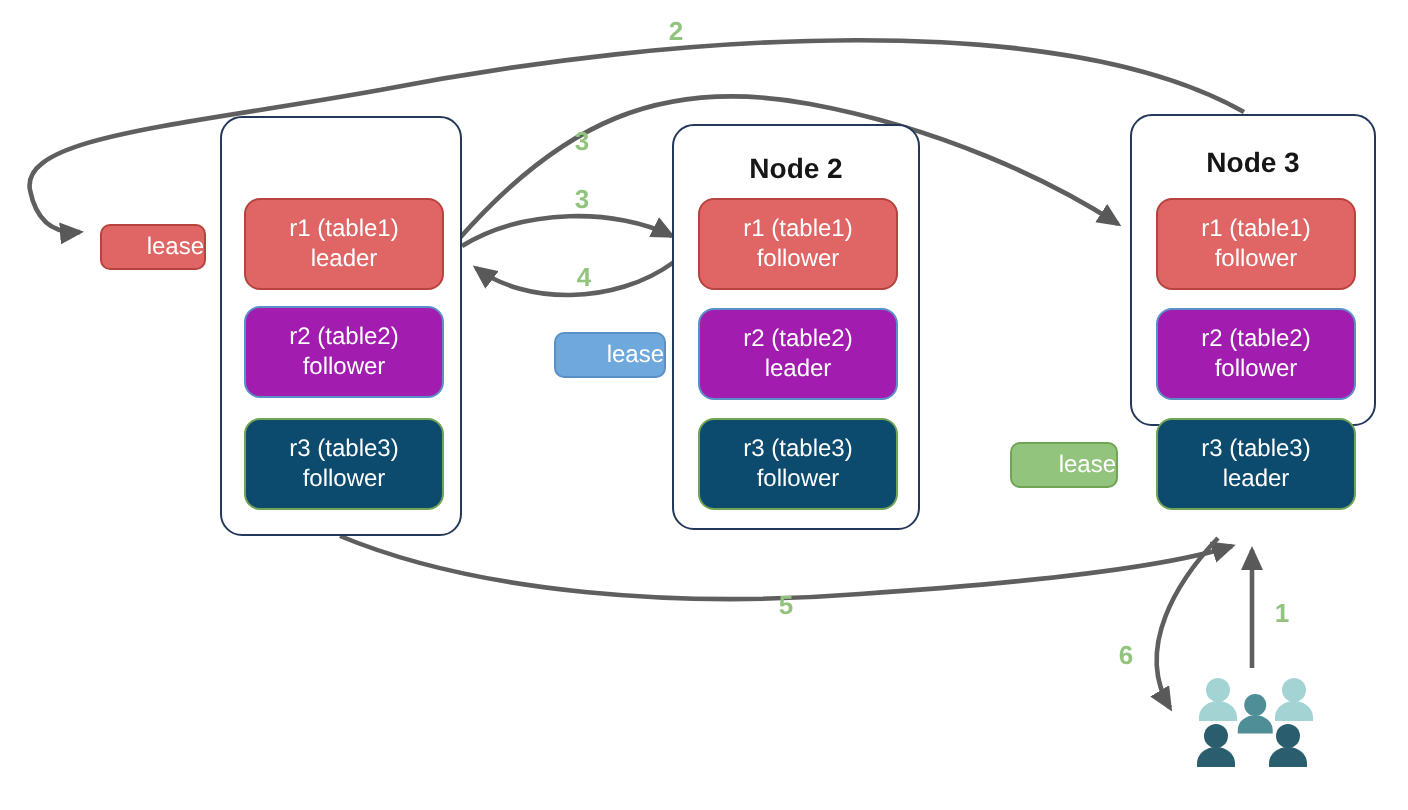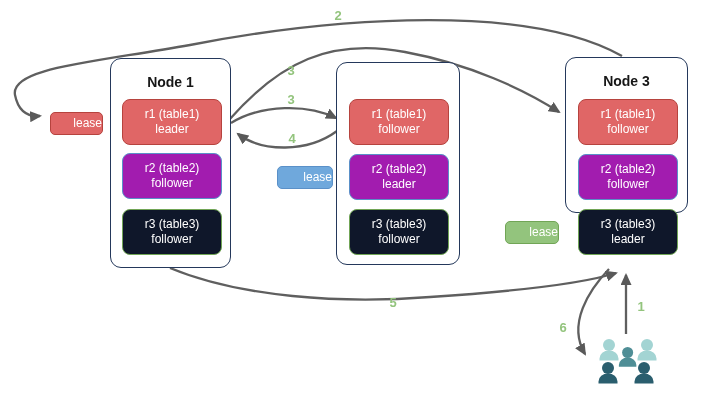--- a/index.html
+++ b/index.html
@@ -20,21 +20,21 @@
     margin-top:13px; height:26px; line-height:20px;
   }
   .replica {
     position:absolute; left:11px; width:100px; height:46px;
     border-radius:8px; box-sizing:border-box;
     color:#ffffff; font-size:12px; line-height:15px; text-align:center;
     display:flex; flex-direction:column; justify-content:center;
   }
   .replica.red   { background:#e06666; border:1.6px solid #b6433e; }
   .replica.blue  { background:#a21caf; border:1.6px solid #5a90c8; }
-  .replica.green { background:#0f172a; border:1.6px solid #71a556; }
+  .replica.green { background:#0c4a6e; border:1.6px solid #71a556; }
   .r-pos-0 { top:40px; }
   .r-pos-1 { top:94px; }
   .r-pos-2 { top:150px; }
 
   .lease {
     position:absolute; height:23px; border-radius:5px; box-sizing:border-box;
     color:#ffffff; font-size:12px; text-align:right; line-height:21px;
   }
   .lease.red   { background:#e06666; border:1.5px solid #b6433e; }
   .lease.blue  { background:#6fa8dc; border:1.5px solid #5a90c8; }
@@ -61,36 +61,36 @@
       <path d="M 229 120 C 280 62, 330 38, 405 52 C 470 64, 525 90, 559 112" marker-end="url(#ah)"></path>
       <path d="M 231 123 C 262 104, 308 104, 336 118" marker-end="url(#ah)"></path>
       <path d="M 337 131 C 307 153, 262 152, 238 134" marker-end="url(#ah)"></path>
       <path d="M 170 268 C 240 297, 340 304, 430 297 C 520 291, 585 283, 616 273" marker-end="url(#ah)"></path>
       <path d="M 626 334 L 626 275" marker-end="url(#ah)"></path>
       <path d="M 609 269 C 589 290, 567 324, 585 354" marker-end="url(#ah)"></path>
     </g>
   </svg>
 
   <div class="node" style="left:110px;top:58px;width:121px;height:210px">
-    <div class="node-title">Node 1</div>
     <div class="replica red r-pos-0">
       <div>r1 (table1)</div>
       <div>leader</div>
     </div>
     <div class="replica blue r-pos-1">
       <div>r2 (table2)</div>
       <div>follower</div>
     </div>
     <div class="replica green r-pos-2">
       <div>r3 (table3)</div>
       <div>follower</div>
     </div>
   </div>
 
   <div class="node" style="left:336px;top:62px;width:124px;height:203px">
+    <div class="node-title" style="margin-top:11px">Node 2</div>
     <div class="replica red" style="top:36px;left:12px">
       <div>r1 (table1)</div>
       <div>follower</div>
     </div>
     <div class="replica blue" style="top:91px;left:12px">
       <div>r2 (table2)</div>
       <div>leader</div>
     </div>
     <div class="replica green" style="top:146px;left:12px">
       <div>r3 (table3)</div>

